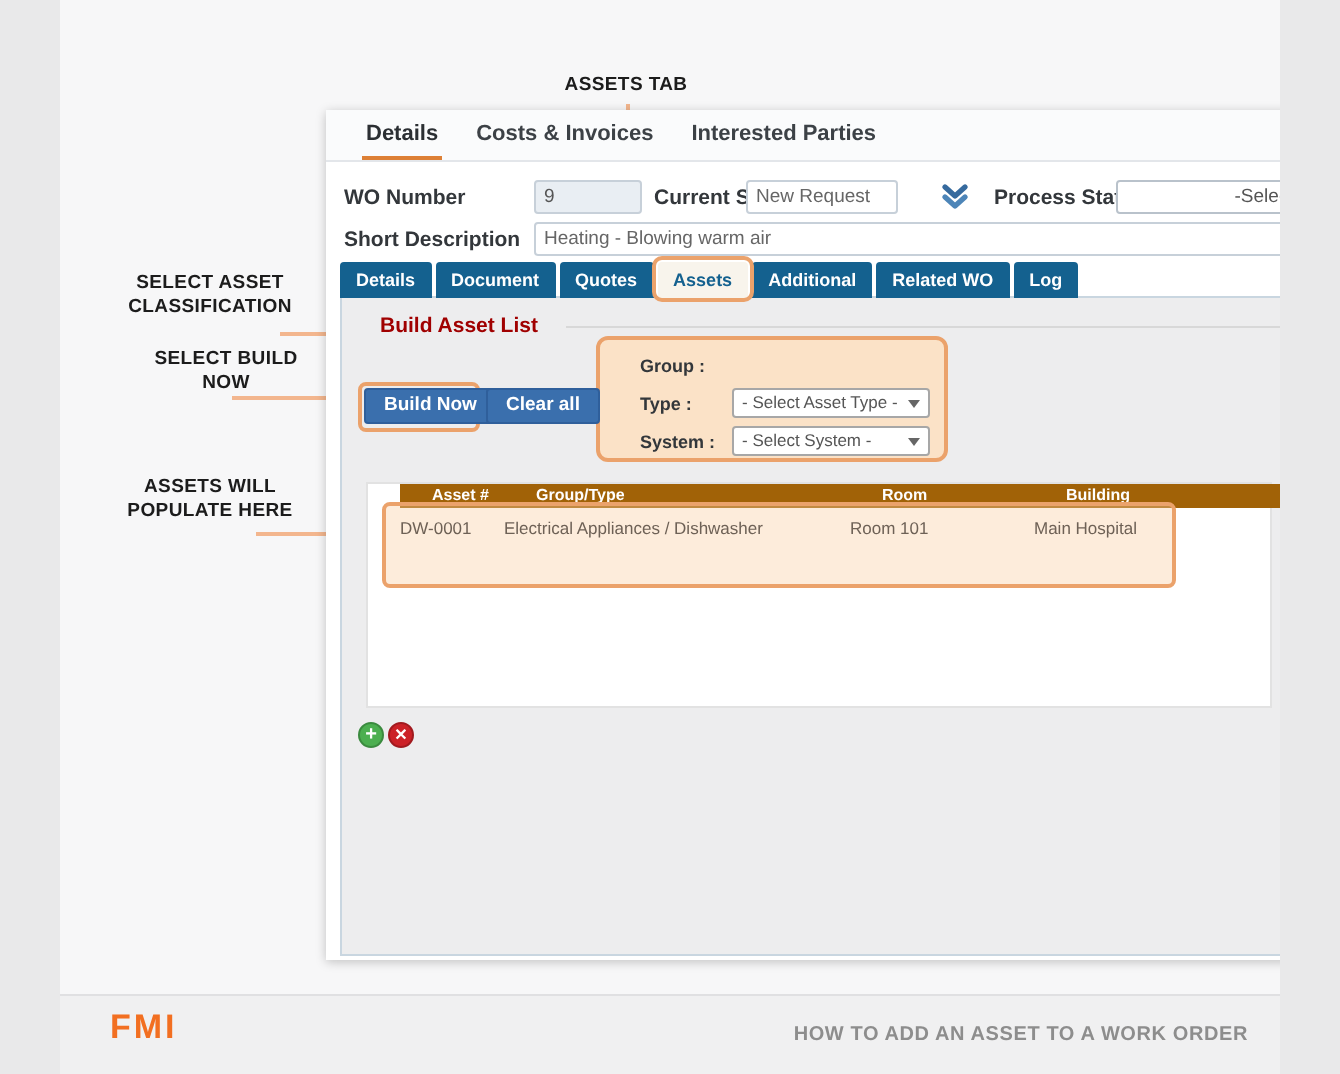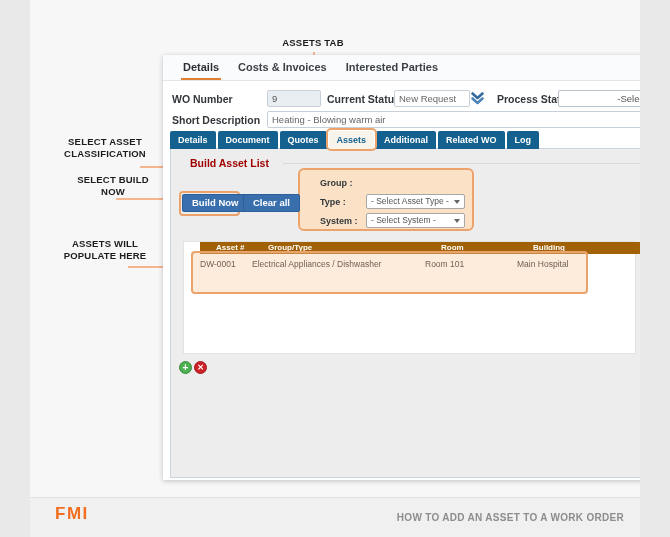--- a/index.html
+++ b/index.html
@@ -114,21 +114,21 @@
     <div class="win-tabs">
       <div class="win-tab active">Details</div>
       <div class="win-tab">Costs &amp; Invoices</div>
       <div class="win-tab">Interested Parties</div>
     </div>
 
     <div class="flabel" style="left:9px;top:38px;">WO Number</div>
     <div class="finput gray" style="left:104px;top:35px;width:54px;">9</div>
 
     <div class="flabel" style="left:164px;top:38px;">Current Status</div>
-    <div class="finput" style="left:231px;top:35px;width:76px;">New Request</div>
+    <div class="finput" style="left:210px;top:35px;width:76px;">New Request</div>
 
     <span class="dbl-chev">
       <svg width="15" height="15" viewBox="0 0 15 15">
         <path d="M2.5 2.5 L7.5 7 L12.5 2.5" fill="none" stroke="#366a9e" stroke-width="2.6" stroke-linecap="round" stroke-linejoin="round"></path>
         <path d="M2.5 7.5 L7.5 12 L12.5 7.5" fill="none" stroke="#4d85b8" stroke-width="2.6" stroke-linecap="round" stroke-linejoin="round"></path>
       </svg>
     </span>
 
     <div class="flabel" style="left:334px;top:38px;">Process State</div>
     <div class="fselect" style="left:395px;top:35px;width:107px;text-align:right;">

